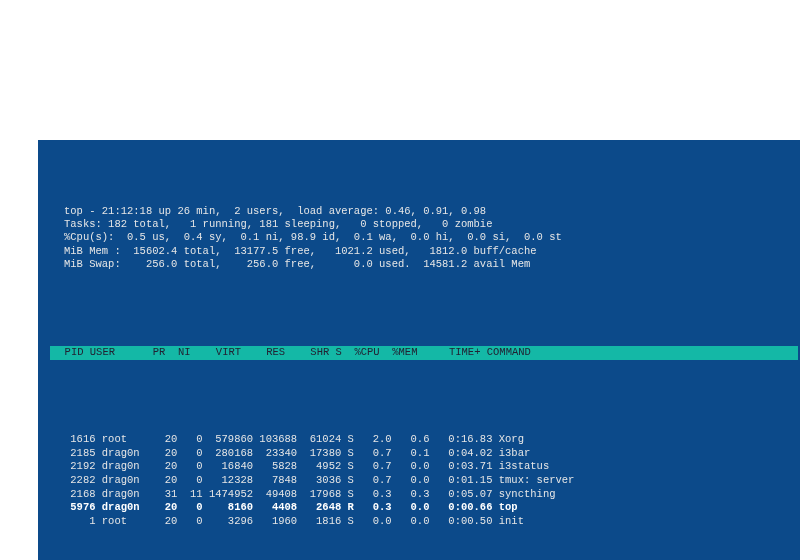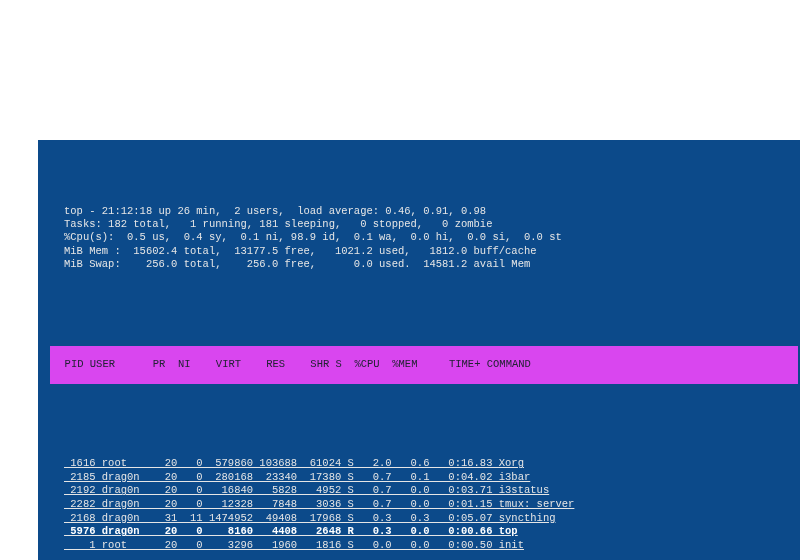--- a/index.html
+++ b/index.html
@@ -17,29 +17,28 @@
       background: #0c4a8a;
       color: #e6e6e6;
       height: 456px;
       overflow: hidden;
     }
     .top-header {
       padding: 4px 2px 2px 2px;
       line-height: 1.25;
     }
     .process-header {
-      background: #d946ef;
+      background: #14b8a6;
       color: #223;
-      padding: 12px 2px;
+      padding: 0 2px;
       line-height: 1.3;
     }
     .process-rows {
       padding: 0 2px;
       line-height: 1.3;
-      text-decoration: underline;
     }
     .process-row.highlight {
       background: #0c4a8a;
       color: #fff;
       font-weight: bold;
     }
     .separator {
       background: #dfe6ef;
       height: 2px;
     }

